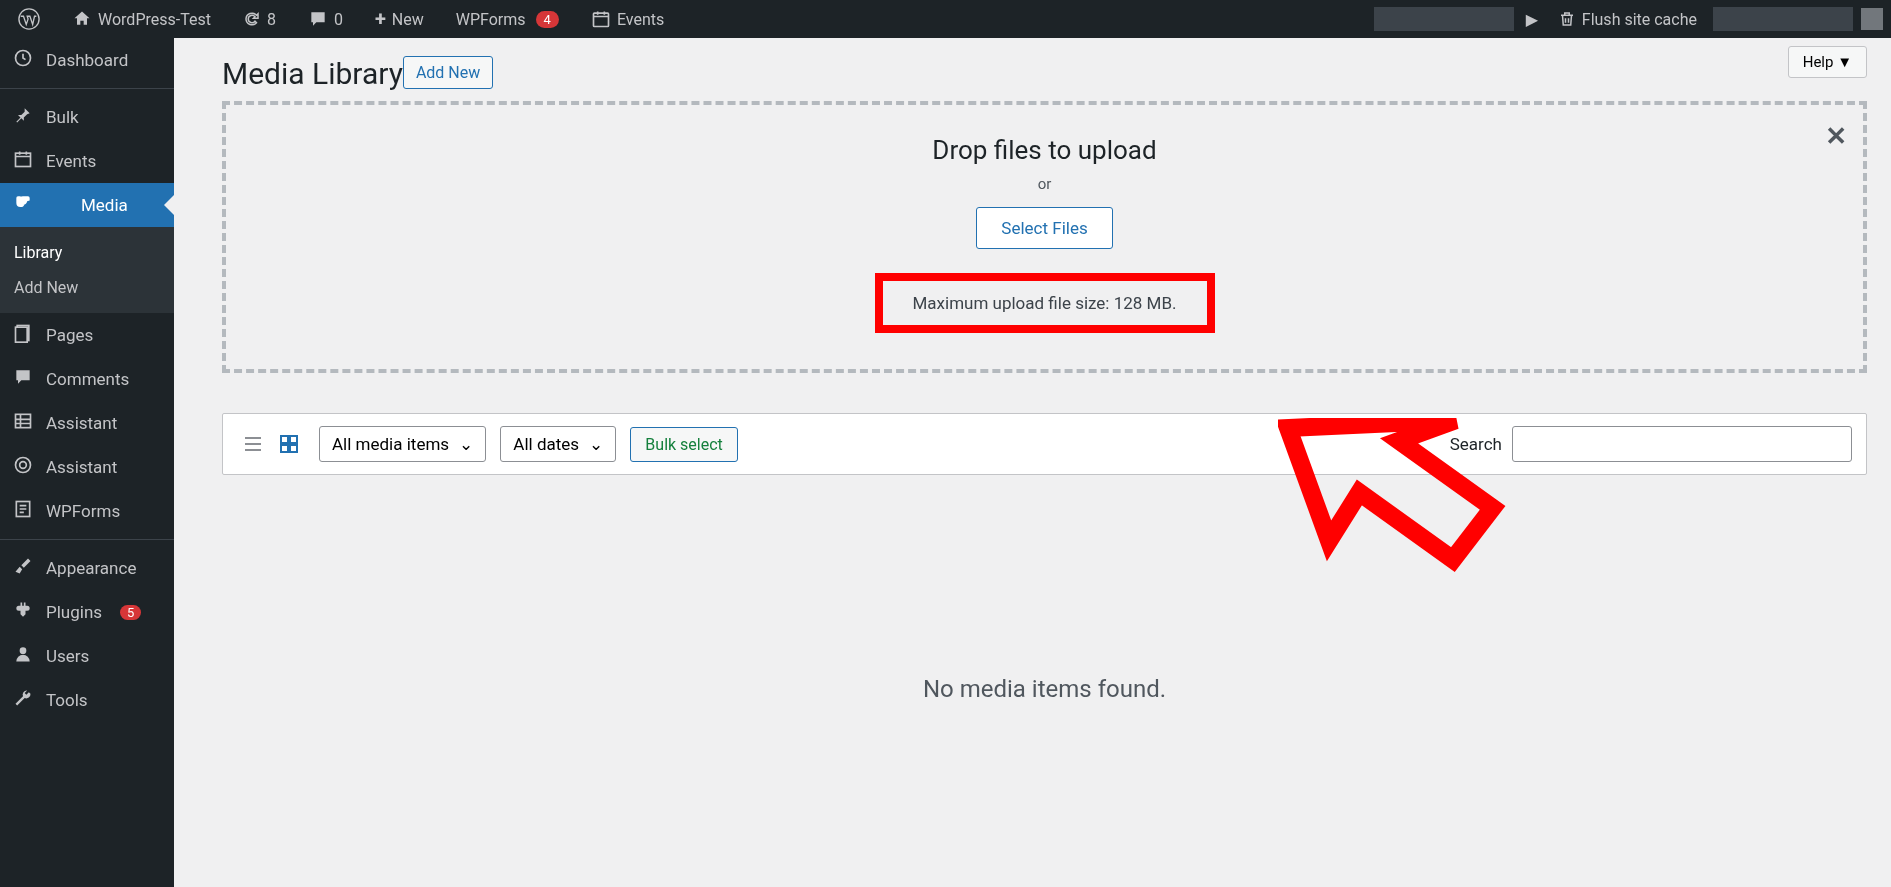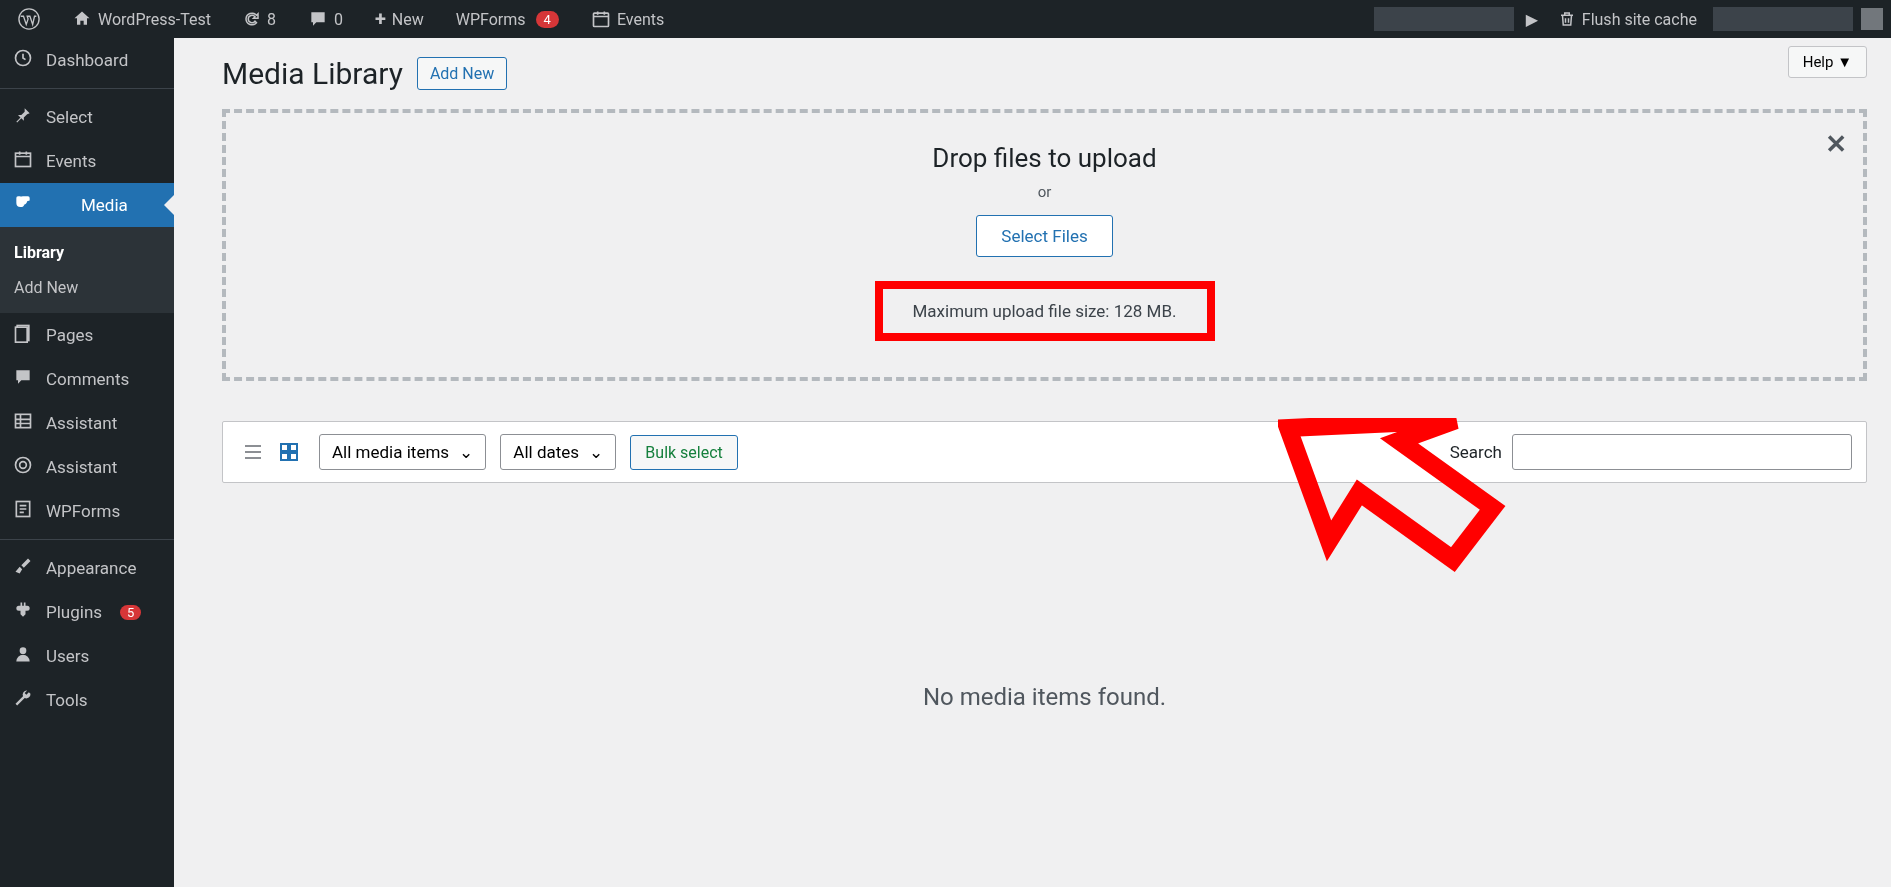--- a/index.html
+++ b/index.html
@@ -15,28 +15,28 @@
 .topbar .badge-red { background: #d63638; color: #fff; border-radius: 10px; padding: 1px 8px; font-size: 13px; margin-left: 4px; }
 .topbar .avatar { width: 22px; height: 22px; background: #72777c; display: inline-block; }
 
 
 .sidebar { position: absolute; top: 38px; left: 0; width: 174px; background: #1d2327; height: calc(100% - 38px); color: #c3c4c7; font-size: 17px; }
 .sidebar .menu-item { display: flex; align-items: center; padding: 10px 12px; gap: 12px; cursor: pointer; }
 .sidebar .menu-item.current { background: #2271b1; color: #fff; position: relative; gap: 47px; }
 .sidebar .menu-item.current::after { content: ""; position: absolute; right: -0px; top: 50%; transform: translateY(-50%); border: 10px solid transparent; border-right-color: #f0f0f1; }
 .sidebar .sub { background: #2c3338; padding: 8px 0; }
 .sidebar .sub .sub-item { padding: 8px 14px; font-size: 16px; color: #c3c4c7; cursor: pointer; }
-.sidebar .sub .sub-item.active { color: #fff; font-weight: 700; }
+.sidebar .sub .sub-item.active { color: #fff; font-weight: 400; }
 .sidebar .icon { width: 22px; text-align: center; font-size: 18px; }
 .sidebar hr.sep { border: none; border-top: 1px solid #3c434a; margin: 6px 0; }
 .sidebar .count-badge { background: #d63638; color: #fff; border-radius: 10px; padding: 0 7px; font-size: 13px; margin-left: 6px; }
 
 
 .main { position: absolute; top: 38px; left: 198px; right: 0; padding: 18px 24px; }
-.page-header { display: flex; align-items: center; gap: 14px; margin-bottom: 18px; }
+.page-header { display: flex; align-items: flex-start; margin-bottom: 10px; }
 .page-title { font-size: 30px; font-weight: 400; color: #1d2327; }
 .btn-add-new { border: 1px solid #2271b1; color: #2271b1; background: #f6f7f7; padding: 6px 12px; font-size: 16px; border-radius: 3px; cursor: pointer; }
 .help-btn { position: absolute; top: 8px; right: 24px; background: #f6f7f7; border: 1px solid #c3c4c7; padding: 6px 14px; font-size: 15px; border-radius: 3px; cursor: pointer; }
 
 
 .dropzone { border: 4px dashed #b4b9be; padding: 30px 20px 36px; text-align: center; position: relative; margin-bottom: 40px; }
 .dropzone .close-x { position: absolute; top: 16px; right: 16px; font-size: 26px; font-weight: bold; cursor: pointer; color: #50575e; }
 .dropzone h3 { font-size: 26px; font-weight: 400; color: #1d2327; margin-bottom: 10px; }
 .dropzone .or { font-size: 15px; color: #50575e; margin-bottom: 14px; }
 .dropzone .select-files { border: 1px solid #2271b1; color: #2271b1; background: #fff; padding: 10px 24px; font-size: 17px; border-radius: 3px; cursor: pointer; margin-bottom: 24px; }
@@ -124,21 +124,21 @@
           <circle cx="12" cy="12" r="9"></circle>
           <path d="M12 7v5l3 2"></path>
         </svg></span>
     <span>Dashboard</span>
   </div>
   <hr class="sep">
   <div class="menu-item">
     <span class="icon"><svg width="20" height="20" viewBox="0 0 24 24" fill="currentColor">
           <path d="M14 4l6 6-3 1-4 4v4l-3-3-5 5-1-1 5-5-3-3h4l4-4z"></path>
         </svg></span>
-    <span>Select</span>
+    <span>Bulk</span>
   </div>
   <div class="menu-item">
     <span class="icon"><svg width="20" height="20" viewBox="0 0 24 24" fill="none" stroke="currentColor" stroke-width="2">
           <rect x="3" y="5" width="18" height="16"></rect>
           <path d="M3 9h18M8 3v4M16 3v4"></path>
         </svg></span>
     <span>Events</span>
   </div>
   <div class="menu-item current">
     <span class="icon"><svg width="20" height="20" viewBox="0 0 24 24" fill="currentColor">

